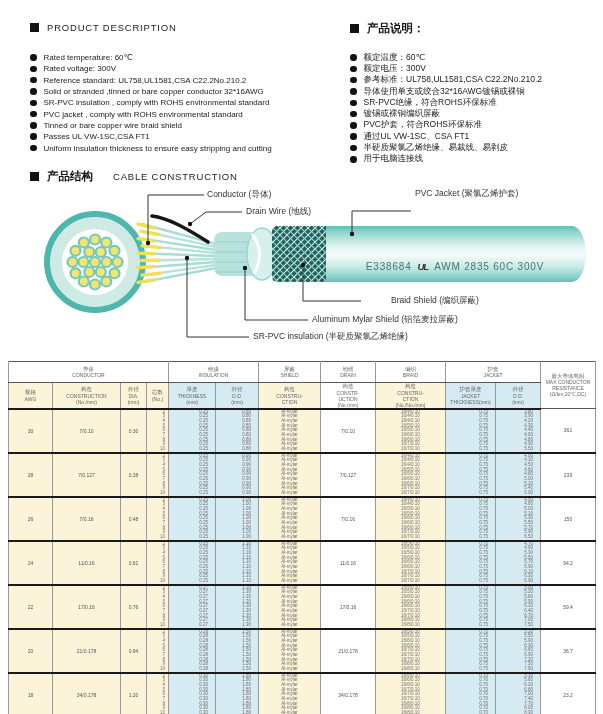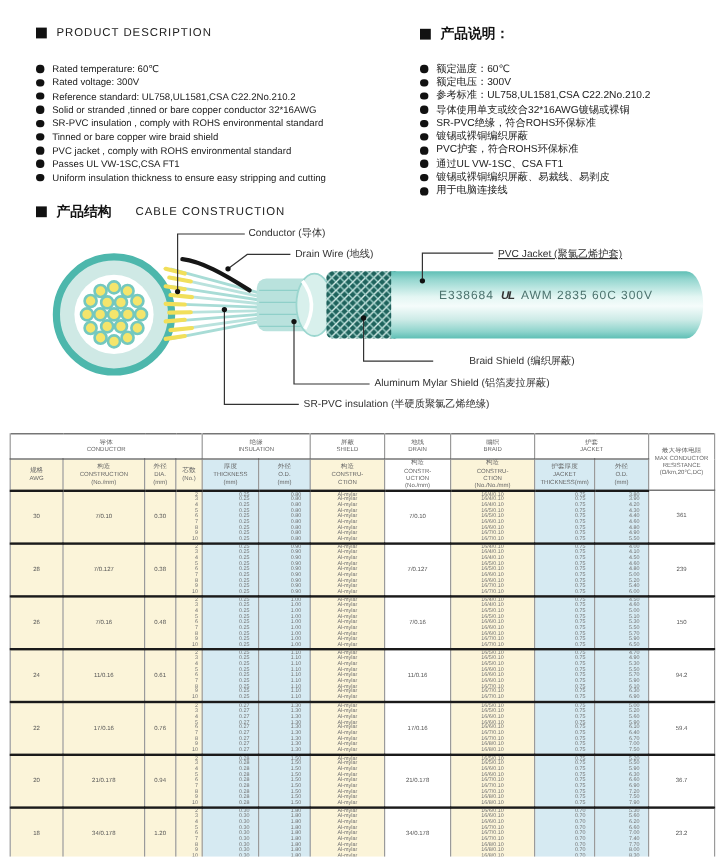--- a/index.html
+++ b/index.html
@@ -69,25 +69,25 @@
       <li>
         <span class="dot"></span>
         <span class="btxt">Solid or stranded ,tinned or bare copper conductor 32*16AWG</span>
       </li>
       <li>
         <span class="dot"></span>
         <span class="btxt">SR-PVC insulation , comply with ROHS environmental standard</span>
       </li>
       <li>
         <span class="dot"></span>
+        <span class="btxt">PVC jacket , comply with ROHS environmental standard</span>
+      </li>
+      <li>
+        <span class="dot"></span>
         <span class="btxt">Tinned or bare copper wire braid shield</span>
-      </li>
-      <li>
-        <span class="dot"></span>
-        <span class="btxt">PVC jacket , comply with ROHS environmental standard</span>
       </li>
       <li>
         <span class="dot"></span>
         <span class="btxt">Passes UL VW-1SC,CSA FT1</span>
       </li>
       <li>
         <span class="dot"></span>
         <span class="btxt">Uniform insulation thickness to ensure easy stripping and cutting</span>
       </li>
     </ul>
@@ -124,21 +124,21 @@
       <li>
         <span class="dot"></span>
         <span class="btxt">PVC护套，符合ROHS环保标准</span>
       </li>
       <li>
         <span class="dot"></span>
         <span class="btxt">通过UL VW-1SC、CSA FT1</span>
       </li>
       <li>
         <span class="dot"></span>
-        <span class="btxt">镀锡或裸铜编织屏蔽、易裁线、易剥皮</span>
+        <span class="btxt">半硬质聚氯乙烯绝缘、易裁线、易剥皮</span>
       </li>
       <li>
         <span class="dot"></span>
         <span class="btxt">用于电脑连接线</span>
       </li>
     </ul>
 
   <h2 class="sec-title" style="left:30px;top:169px;">
     <span class="sq"></span>
     <span class="t-cn">产品结构</span>
@@ -235,29 +235,29 @@
           <circle class="cdot" cx="352" cy="48" r="2.2"></circle>
         <polyline class="cl" points="361,115 303,115 303,79"></polyline>
           <circle class="cdot" cx="303" cy="79" r="2.2"></circle>
         <polyline class="cl" points="308,134 245,134 245,82"></polyline>
           <circle class="cdot" cx="245" cy="82" r="2.2"></circle>
         <polyline class="cl" points="249,151 187,151 187,72"></polyline>
           <circle class="cdot" cx="187" cy="72" r="2.2"></circle>
       </g>
     </svg>
 
-    <div class="jacket-print" style="top:55px;">
+    <div class="jacket-print" style="top:75px;">
       <span>E338684</span>
       <span class="ul-logo">UL</span>
       <span>AWM 2835 60C 300V</span>
     </div>
 
     <div class="callout" style="left:207px;top:3px;">Conductor (导体)</div>
     <div class="callout" style="left:246px;top:20px;">Drain Wire (地线)</div>
-    <div class="callout" style="left:415px;top:20px;text-decoration:underline;">PVC Jacket (聚氯乙烯护套)</div>
+    <div class="callout" style="left:415px;top:2px;">PVC Jacket (聚氯乙烯护套)</div>
     <div class="callout" style="left:365px;top:109px;padding-left:26px;">Braid Shield (编织屏蔽)</div>
     <div class="callout" style="left:312px;top:128px;">Aluminum Mylar Shield (铝箔麦拉屏蔽)</div>
     <div class="callout" style="left:253px;top:145px;">SR-PVC insulation (半硬质聚氯乙烯绝缘)</div>
   </div>
 
   <table class="spec" id="spec-table">
       <colgroup>
         <col style="width: 44px;">
         <col style="width: 68px;">
         <col style="width: 26px;">

